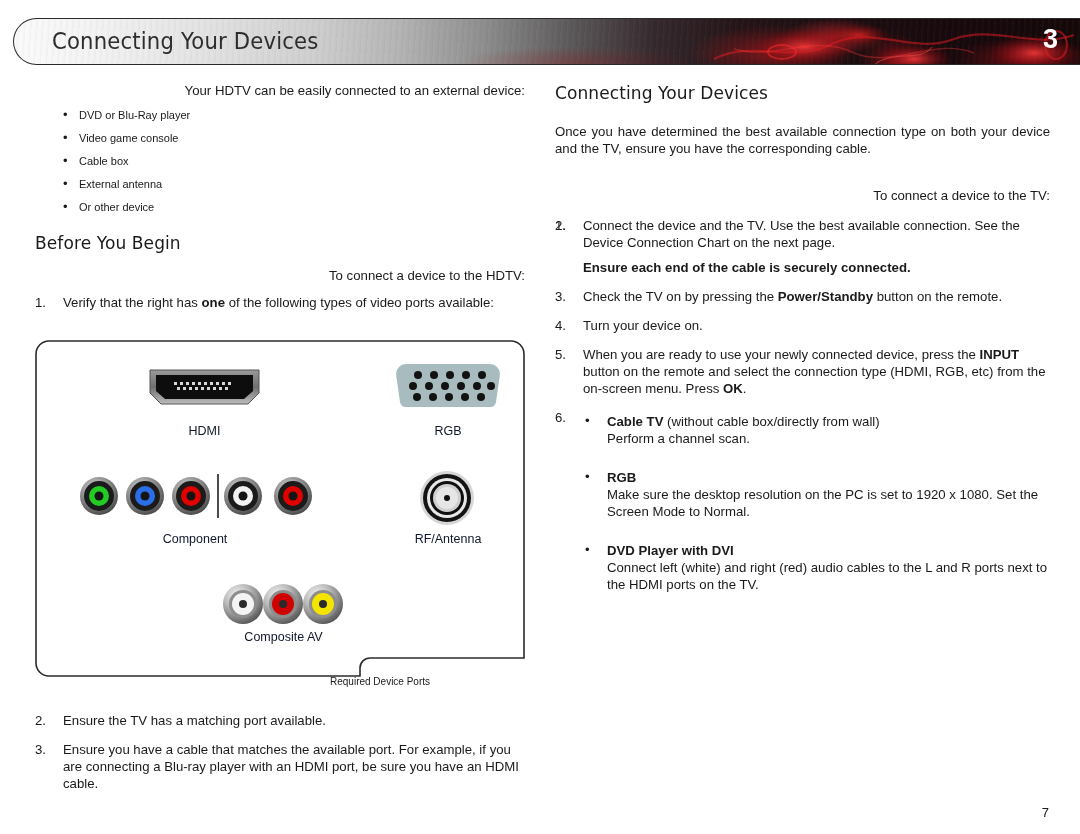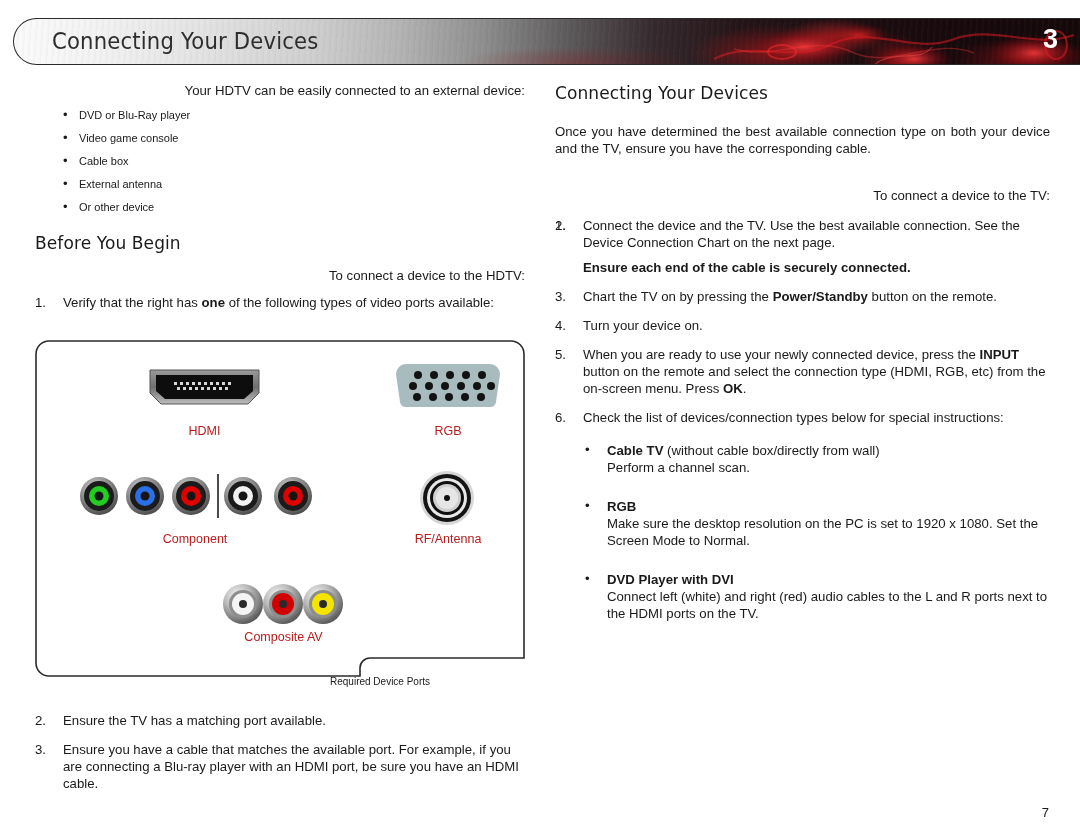--- a/index.html
+++ b/index.html
@@ -164,21 +164,21 @@
     font-size: 10px;
     color: #1a1a1a;
     white-space: nowrap;
   }
 
   .port-stage { position: absolute; left: 0; top: 0; width: 490px; height: 330px; }
 
   .port-label {
     position: absolute;
     font-size: 12.5px;
-    color: #b91c1c;
+    color: #0f172a;
     text-align: center;
     font-family: "Liberation Sans", sans-serif;
   }
 
   
   .hdmi {
     position: absolute;
     left: 113px; top: 27px;
     width: 113px; height: 40px;
   }
@@ -440,36 +440,35 @@
     </li>
 
     <li>
       <span class="num">2.</span>
       <span>Connect the device and the TV. Use the best available connection. See the Device Connection Chart on the next page.</span>
       <div class="sub-para">Ensure each end of the cable is securely connected.</div>
     </li>
 
     <li>
       <span class="num">3.</span>
-      <span>Chart the TV on by pressing the </span><b>Power/Standby</b><span> button on the remote.</span>
+      <span>Check the TV on by pressing the </span><b>Power/Standby</b><span> button on the remote.</span>
     </li>
 
     <li>
       <span class="num">4.</span>
       <span>Turn your device on.</span>
     </li>
 
     <li>
       <span class="num">5.</span>
       <span>When you are ready to use your newly connected device, press the </span><b>INPUT</b><span> button on the remote and select the connection type (HDMI, RGB, etc) from the on-screen menu. Press </span><b>OK</b><span>.</span>
     </li>
 
     <li style="margin-bottom:0;">
       <span class="num">6.</span>
-      <span>Check the list of devices/connection types below for special instructions:</span>
     </li>
   </ol>
 
   <ul class="sub-bullets">
     <li>
       <b>Cable TV</b><span> (without cable box/directly from wall)</span>
       <div>Perform a channel scan.</div>
     </li>
     <li>
       <b>RGB</b><span></span>

